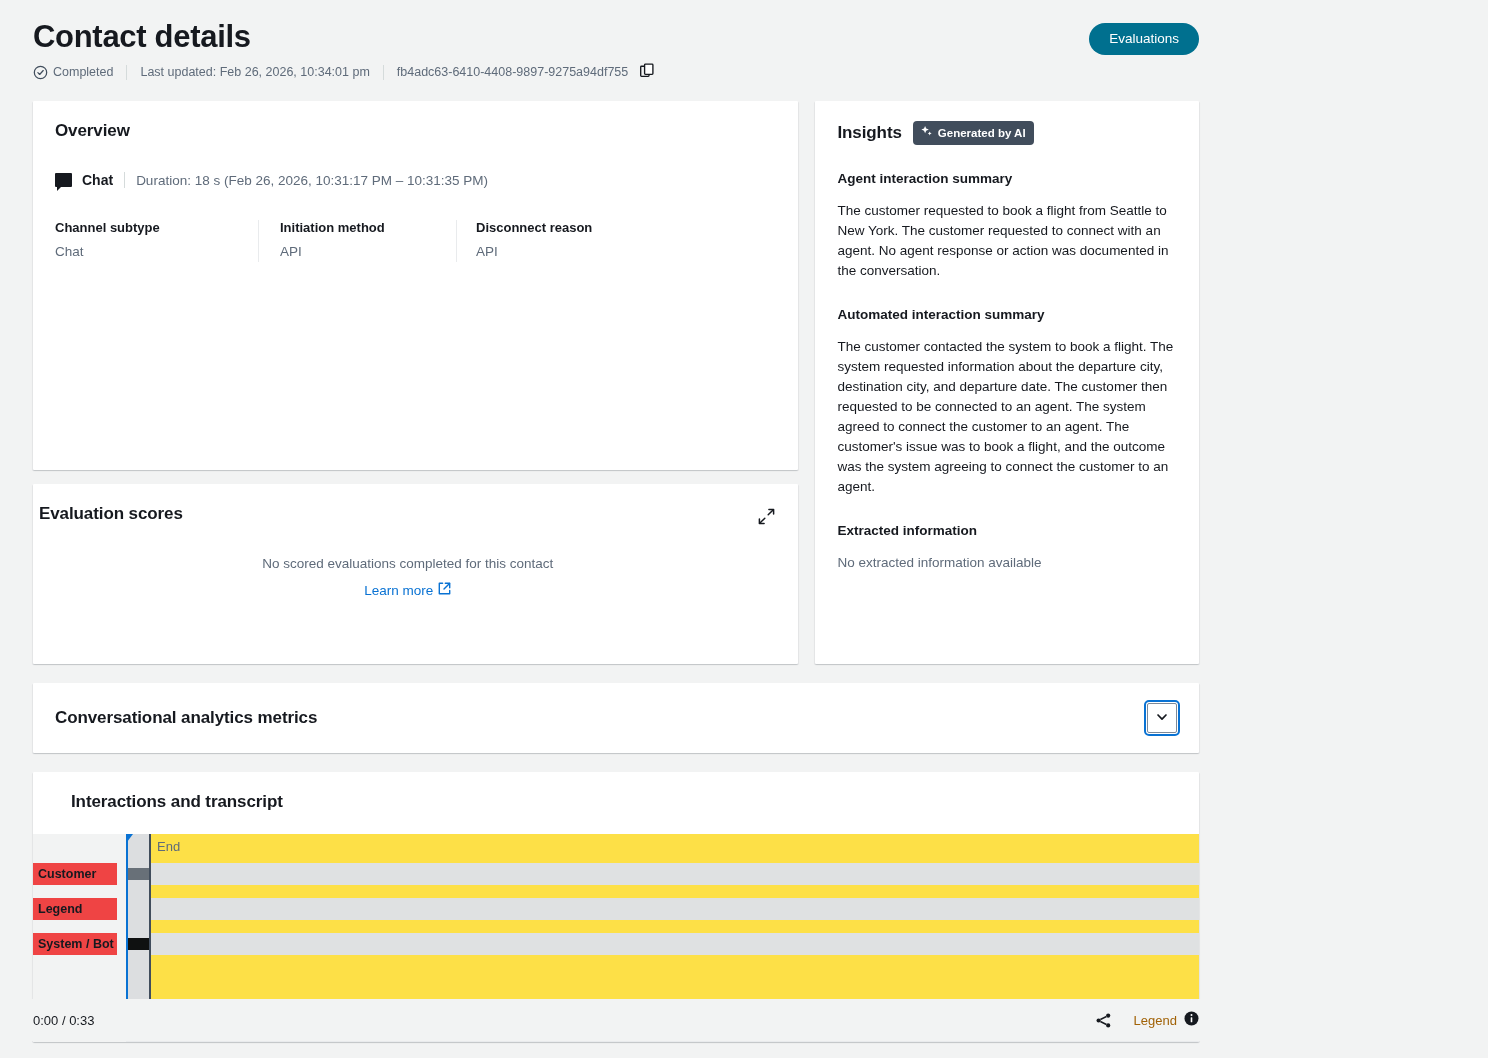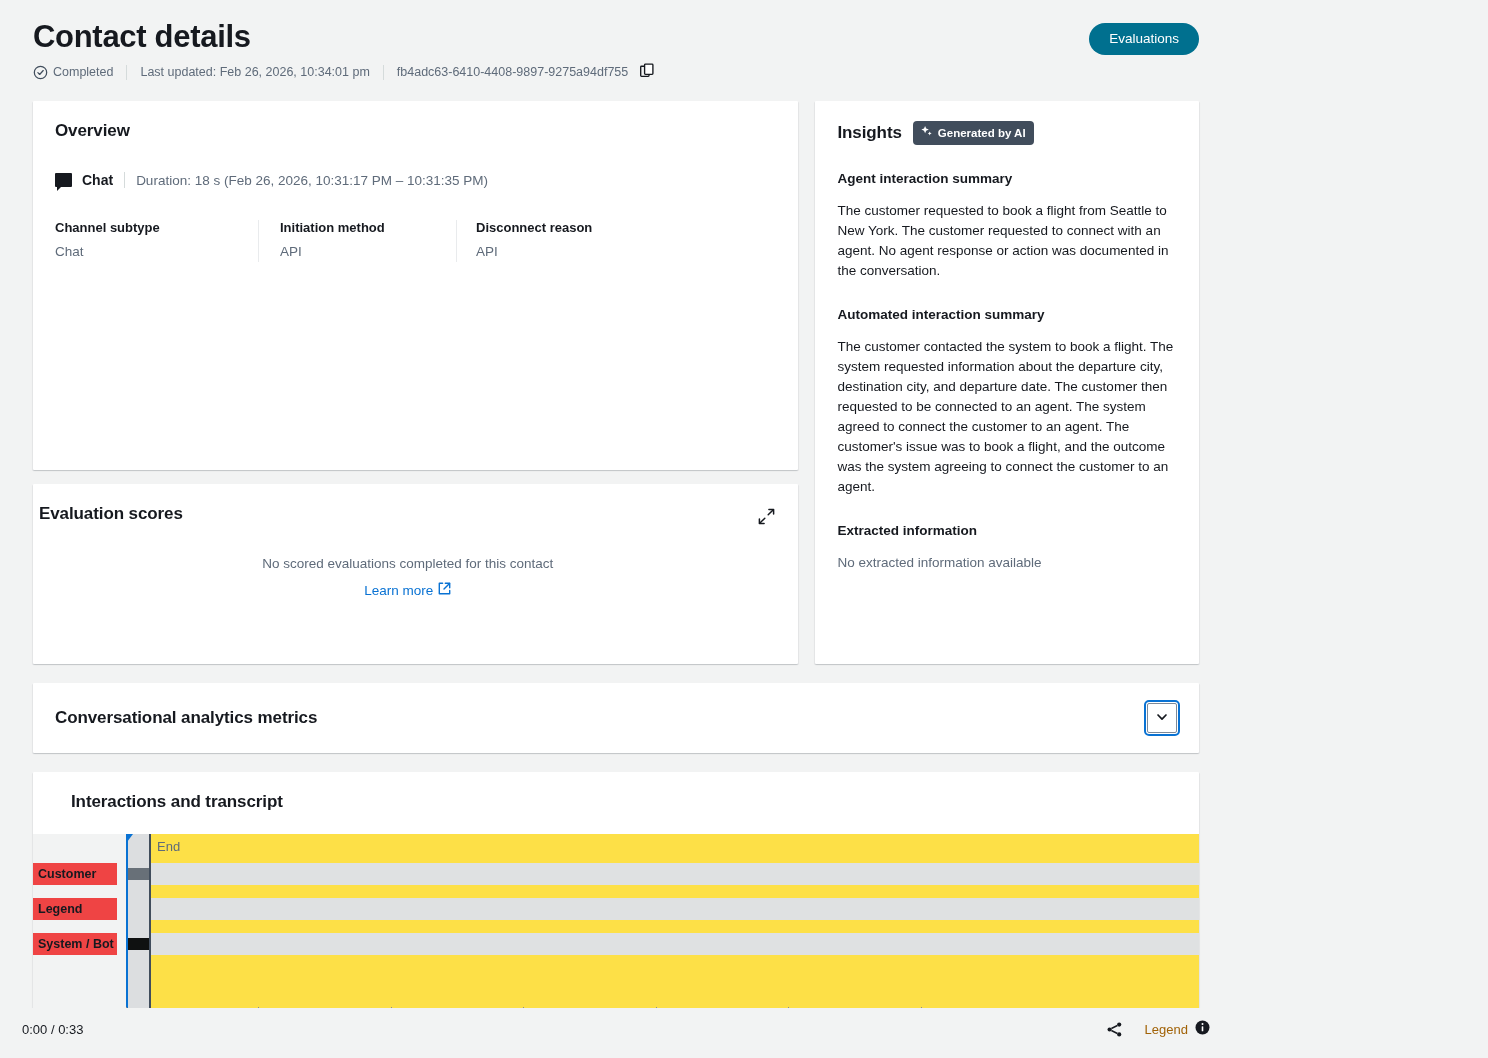--- a/index.html
+++ b/index.html
@@ -151,22 +151,22 @@
   .tick { position: absolute; top: 0; }
   .tick-mark { position: absolute; top: -1px; left: 0; width: 1px; height: 6px; background: #8c8c8c; }
   .tick-label {
     position: absolute; top: 7px; left: 0; transform: translateX(-50%);
     font-size: 12.5px; color: #5f6b7a; white-space: nowrap;
   }
   .tick.t0 .tick-label { transform: translateX(-3px); }
 
   
   .footer {
-    position: absolute; left: 0; right: 0; bottom: 8px; height: 42px;
-    display: flex; align-items: center; padding: 0 22px; background: #f2f3f3;
+    position: absolute; left: 0; right: 0; bottom: 17px; height: 42px;
+    display: flex; align-items: center; padding: 0 33px; background: #f2f3f3;
   }
   .time-display { font-size: 13px; color: #16191f; }
   .footer-right { margin-left: auto; display: flex; align-items: center; gap: 22px; }
   .legend-wrap { display: flex; align-items: center; gap: 7px; cursor: pointer; }
   .legend-text { font-size: 13px; color: #a16207; }
   .icon-btn { background: none; border: none; padding: 0; cursor: pointer; line-height: 0; }
 </style>
 </head>
 <body>
 

